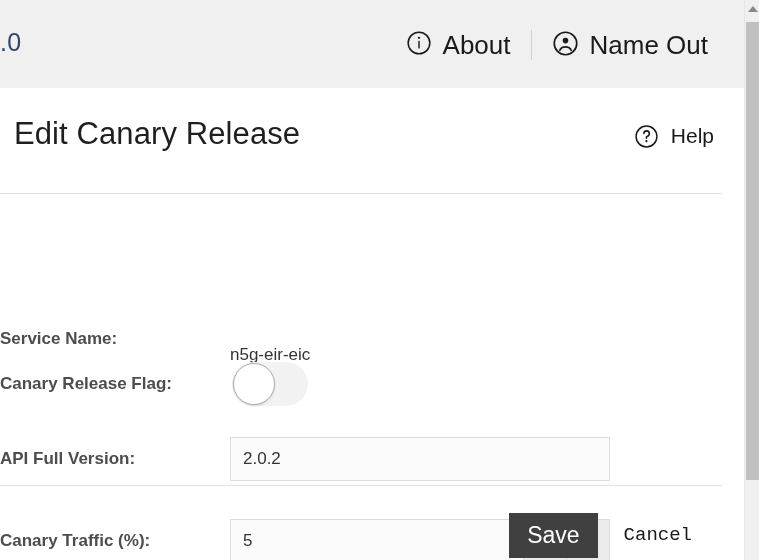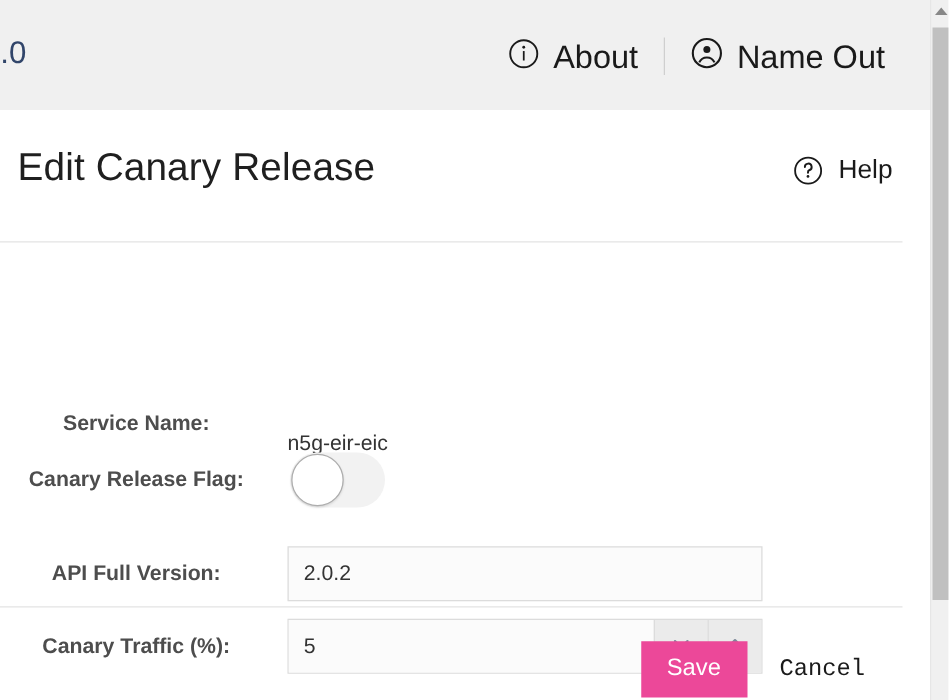--- a/index.html
+++ b/index.html
@@ -132,39 +132,39 @@
   }
   .field-row {
     position: absolute;
     left: 0;
     width: 722px;
     display: flex;
     align-items: center;
   }
   .field-label {
     width: 228px;
-    text-align: center;
+    text-align: left;
     padding-right: 10px;
     font-size: 17px;
     font-weight: bold;
     color: #4d4d4d;
     white-space: nowrap;
   }
   .field-static {
     font-size: 17px;
     color: #333333;
     padding-left: 2px;
     margin-top: 31px;
   }
 
   
   .row-service  { top: 132px; height: 28px; }
   .row-flag     { top: 168px; height: 46px; }
   .row-version  { top: 252px; height: 28px; }
-  .row-traffic  { top: 308px; height: 32px; }
+  .row-traffic  { top: 332px; height: 32px; }
 
   
   .toggle {
     width: 76px;
     height: 44px;
     border-radius: 22px;
     background: #f2f2f2;
     position: relative;
     cursor: pointer;
     flex: 0 0 auto;
@@ -233,27 +233,27 @@
     top: 412px;
     width: 722px;
     height: 70px;
     display: flex;
     align-items: center;
     justify-content: flex-end;
     padding-right: 30px;
     gap: 26px;
   }
   .btn-save {
-    background: #ec4899;
+    background: #404040;
     color: #ffffff;
     border: none;
     height: 45px;
     min-width: 85px;
     padding: 0 18px;
-    font-size: 19px;
+    font-size: 23px;
     font-family: "Liberation Sans", sans-serif;
     cursor: pointer;
   }
   .btn-cancel {
     background: transparent;
     border: none;
     color: #1a1a1a;
     font-size: 19px;
     font-family: Liberation Mono, monospace;
     cursor: pointer;

